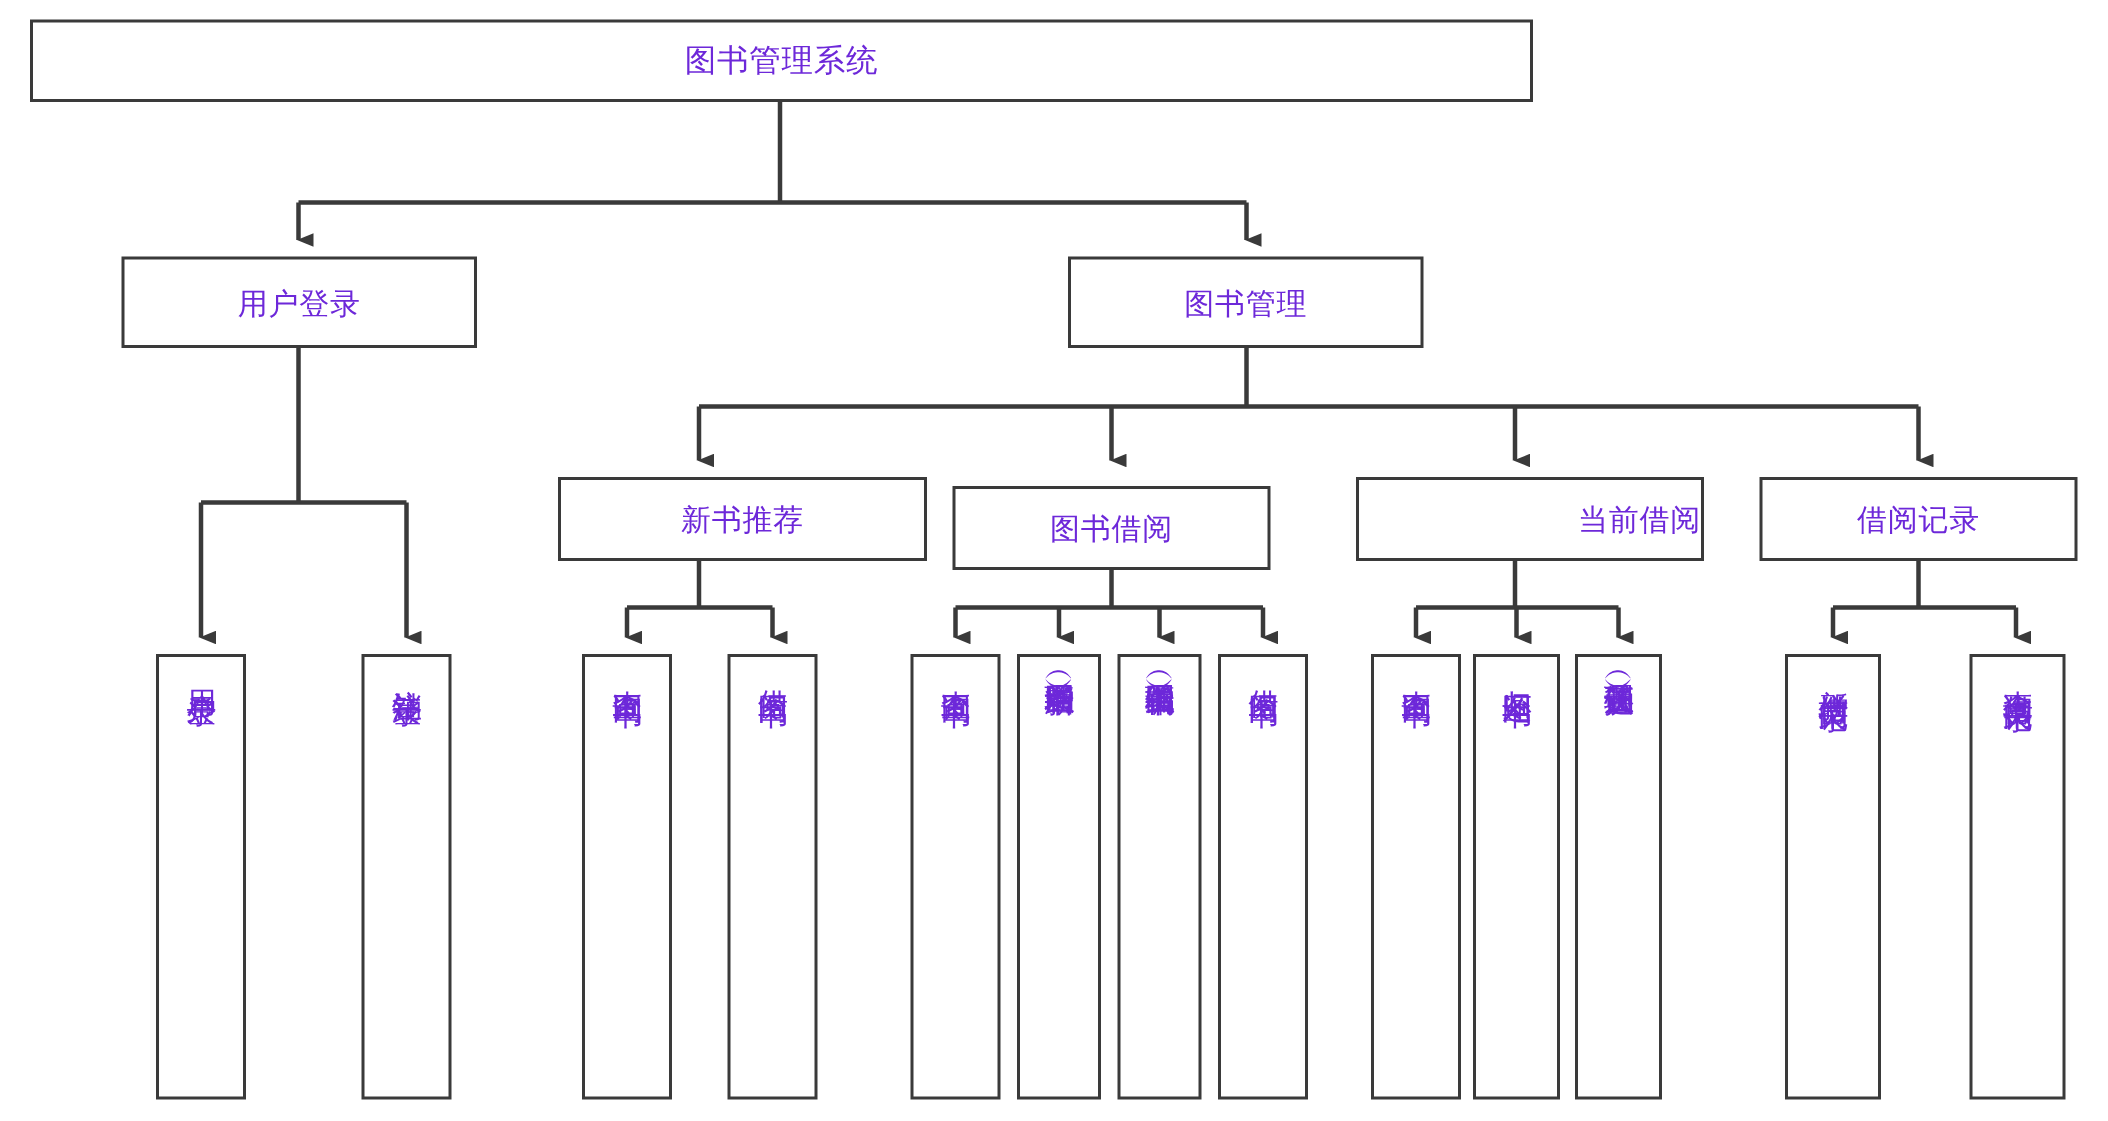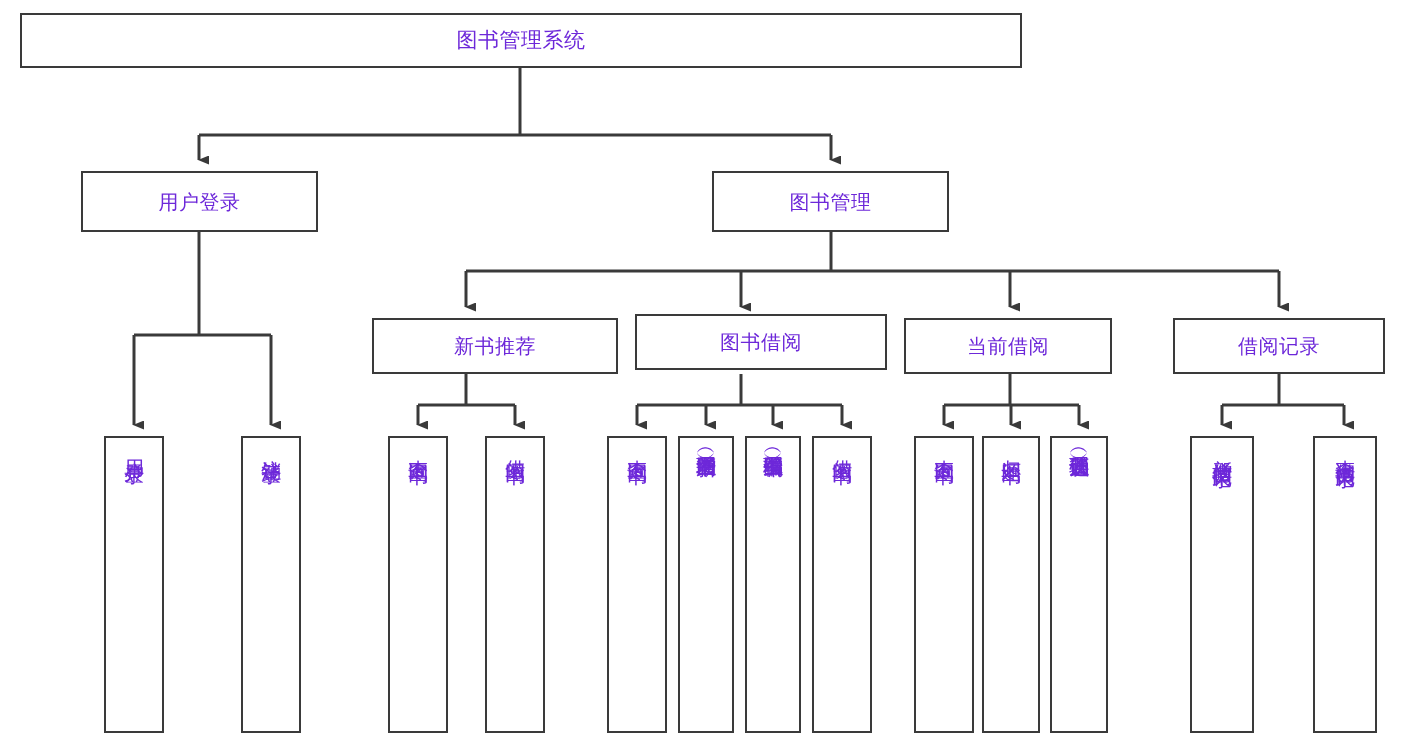--- a/index.html
+++ b/index.html
@@ -148,25 +148,25 @@
   </div>
 
   <div class="node level-1" style="left:712px; top:171px; width:237px; height:61px;">
     <span class="label">图书管理</span>
   </div>
 
   <div class="node level-2" style="left:372px; top:318px; width:246px; height:56px;">
     <span class="label">新书推荐</span>
   </div>
 
-  <div class="node level-2" style="left:635px; top:314px; width:252px; height:56px;">
+  <div class="node level-2" style="left:635px; top:324px; width:212px; height:56px;">
     <span class="label">图书借阅</span>
   </div>
 
-  <div class="node level-2" style="left:904px; top:318px; width:208px; height:56px;">
+  <div class="node level-2" style="left:904px; top:318px; width:232px; height:56px;justify-content:flex-end;">
     <span class="label">当前借阅</span>
   </div>
 
   <div class="node level-2" style="left:1173px; top:318px; width:212px; height:56px;">
     <span class="label">借阅记录</span>
   </div>
 
   <div class="node level-3" style="left:104px; top:436px; width:60px; height:297px;">
     <span class="label">用户登录</span>
   </div>

